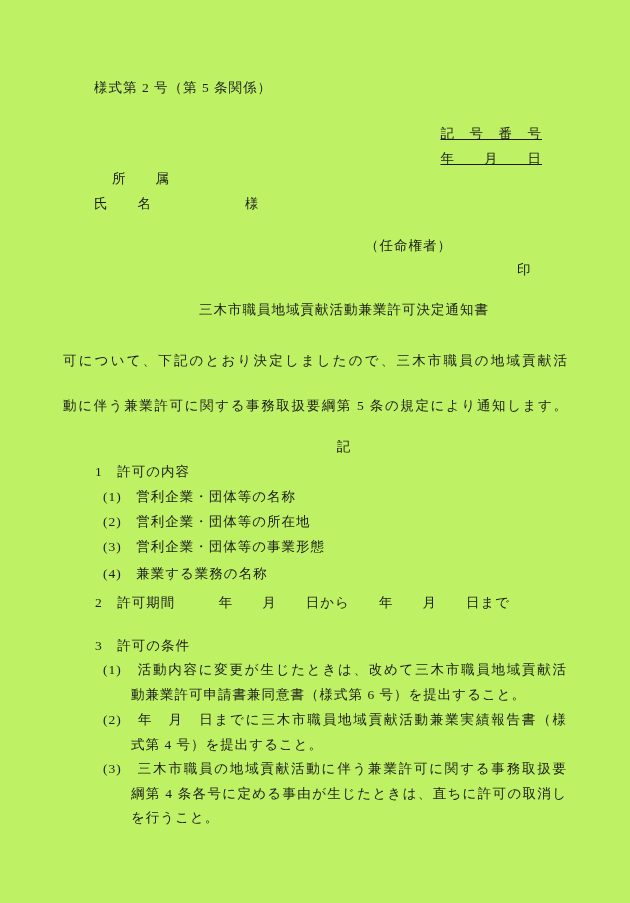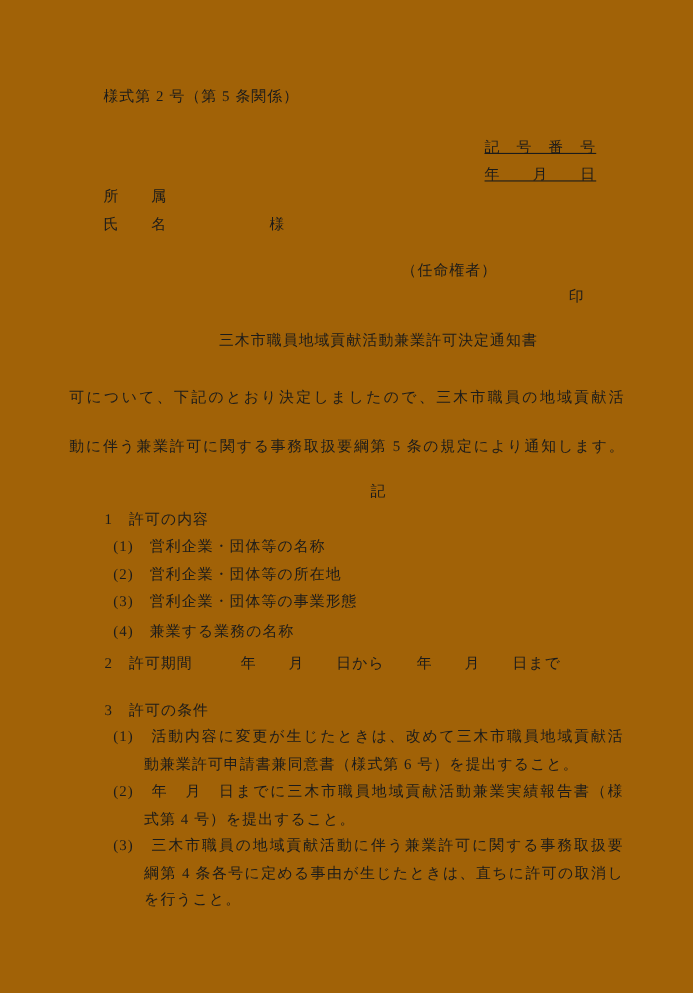--- a/index.html
+++ b/index.html
@@ -4,21 +4,21 @@
 <style>
   html, body {
     margin: 0;
     padding: 0;
     background: #ffffff;
   }
   .page {
     position: relative;
     width: 630px;
     height: 903px;
-    background: #a16207;
+    background: #bef264;
     overflow: hidden;
     font-family: "Liberation Serif", "DejaVu Serif", serif;
     font-size: 13.5px;
     line-height: 16px;
     color: #1b1b1b;
     letter-spacing: 1px;
   }
   .ln {
     position: absolute;
     white-space: normal;
@@ -44,21 +44,21 @@
 </head>
 <body>
 
 <div class="page">
 
   <div class="ln" style="left:94px; top:80px">様式第 2 号（第 5 条関係）</div>
 
   <div class="ln r" style="top:126px">記　号　番　号</div>
   <div class="ln r" style="top:151px">年　　月　　日</div>
 
-  <div class="ln" style="left:94px; top:171px">所　　属</div>
+  <div class="ln" style="left:112px; top:171px">所　　属</div>
   <div class="ln" style="left:94px; top:196px">氏　　名</div>
   <div class="ln" style="left:245px; top:196px">様</div>
 
   <div class="ln" style="left:365px; top:238px">（任命権者）</div>
   <div class="ln" style="left:517px; top:262px">印</div>
 
   <div class="ln c" style="top:302px">三木市職員地域貢献活動兼業許可決定通知書</div>
 
   <div class="ln j" style="left:63px; top:353px; width:505px">可について、下記のとおり決定しましたので、三木市職員の地域貢献活</div>
   <div class="ln j" style="left:63px; top:398px; width:505px">動に伴う兼業許可に関する事務取扱要綱第 5 条の規定により通知します。</div>

